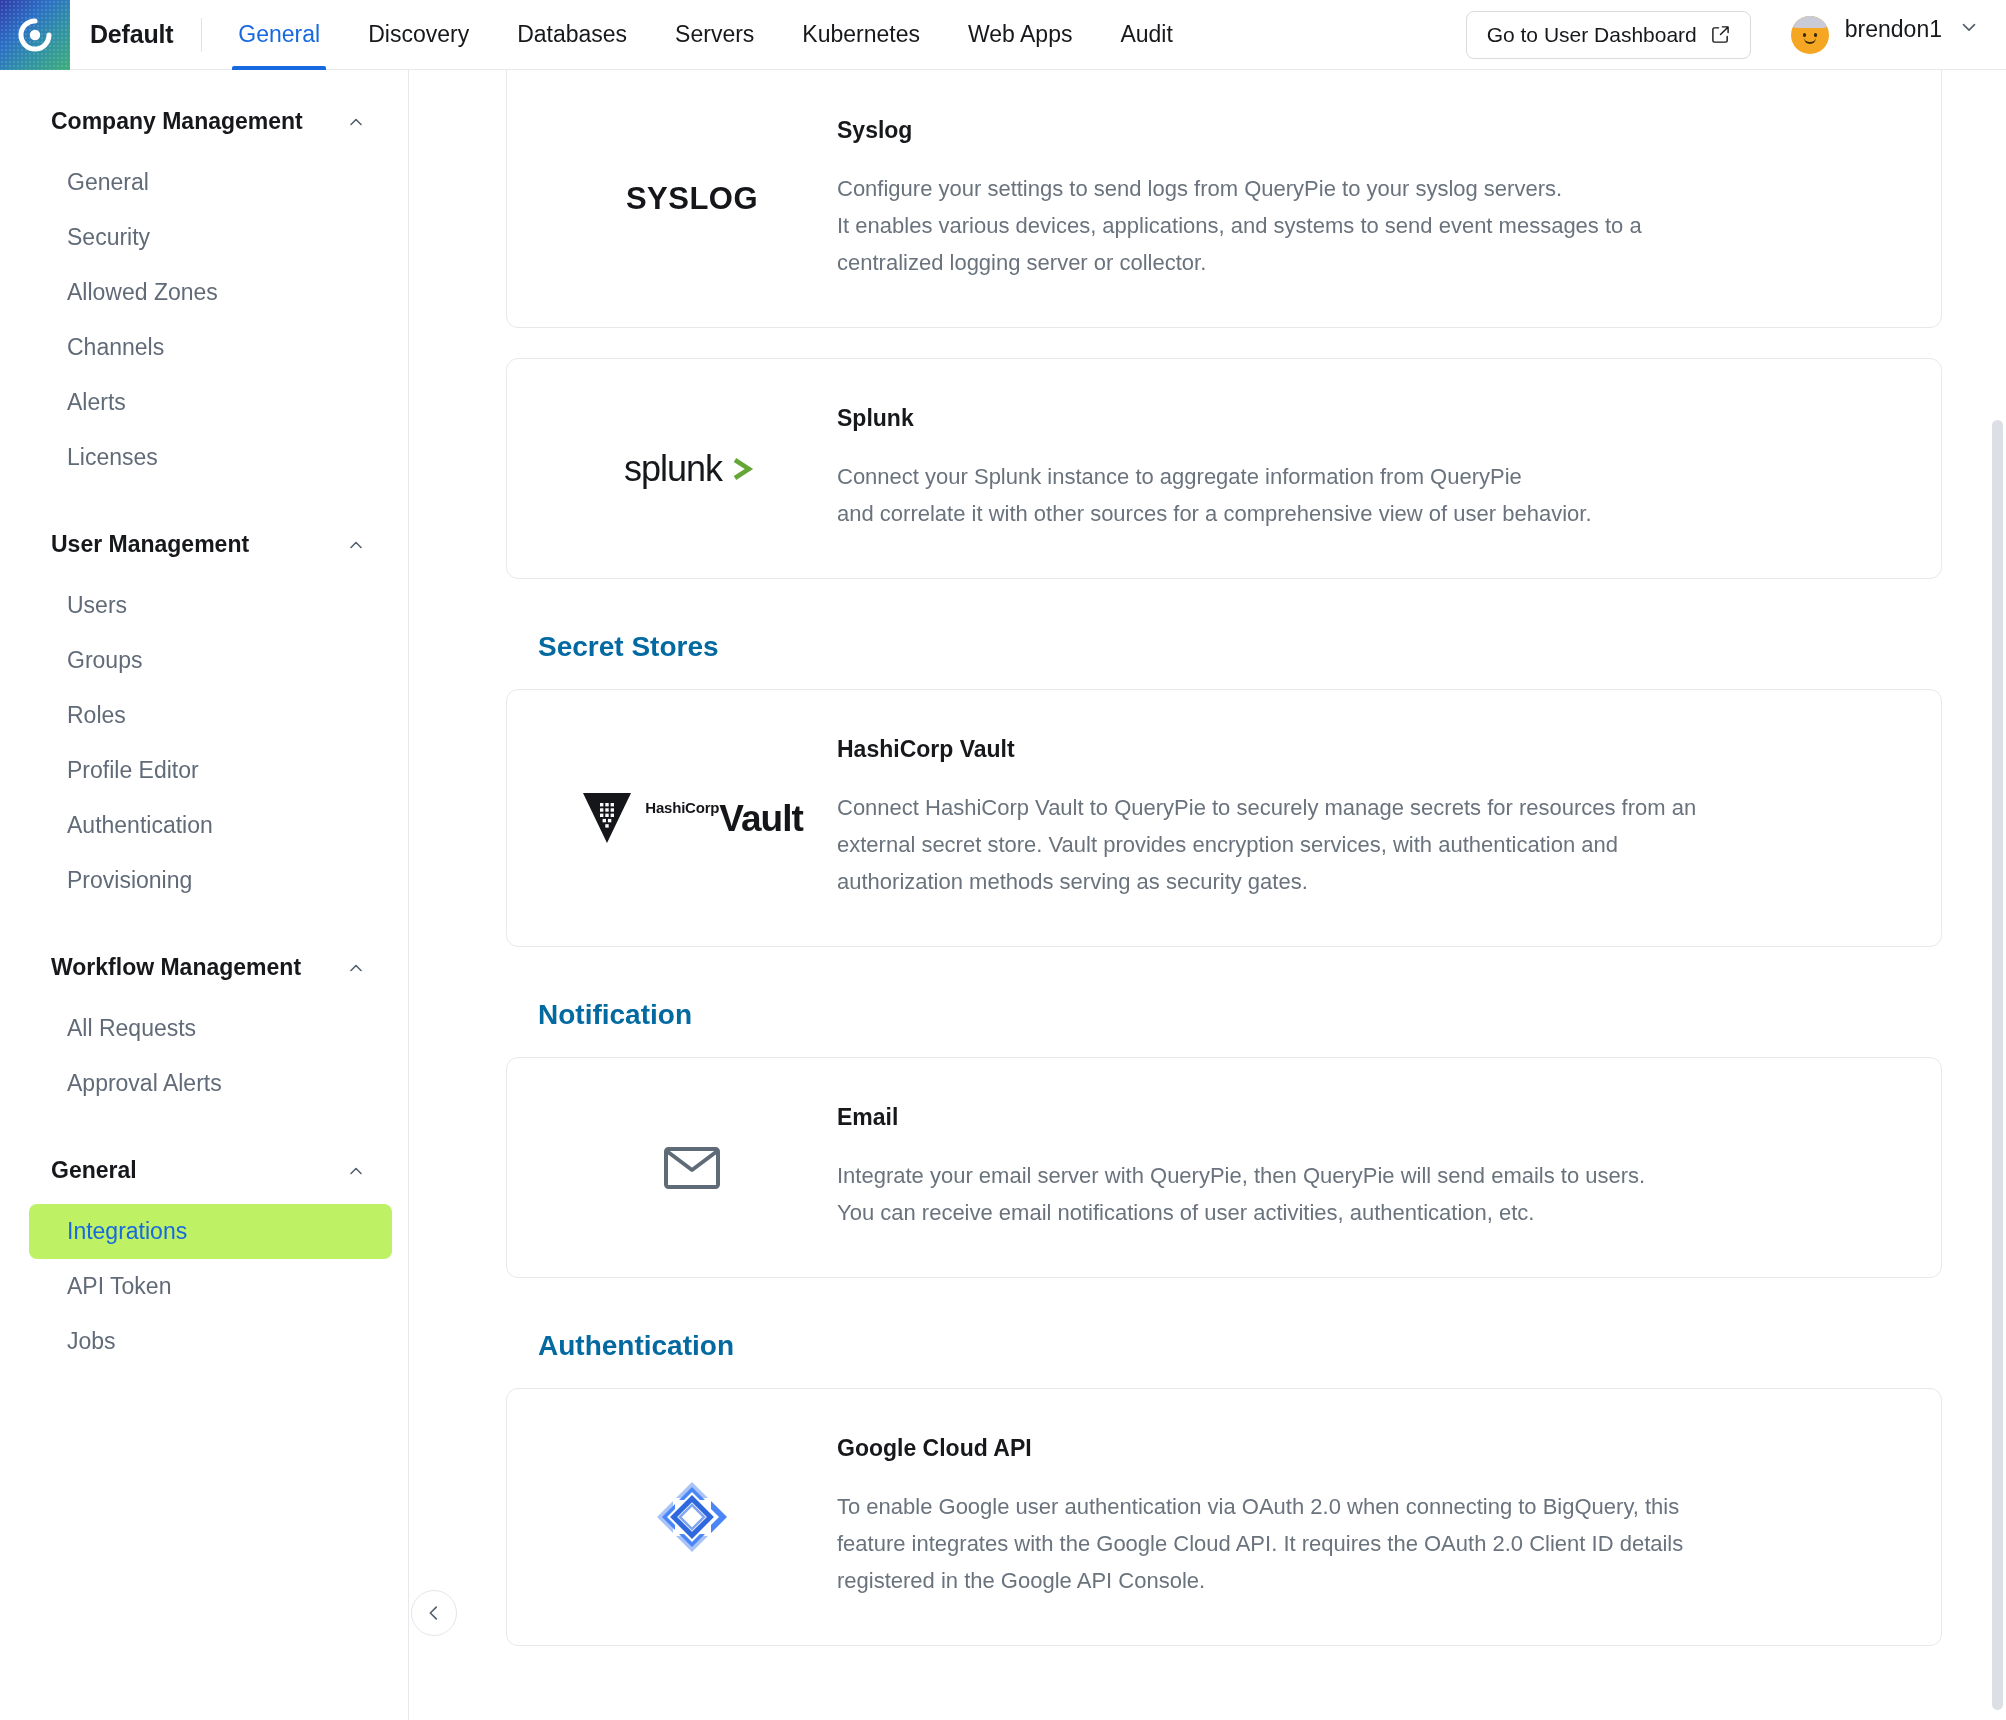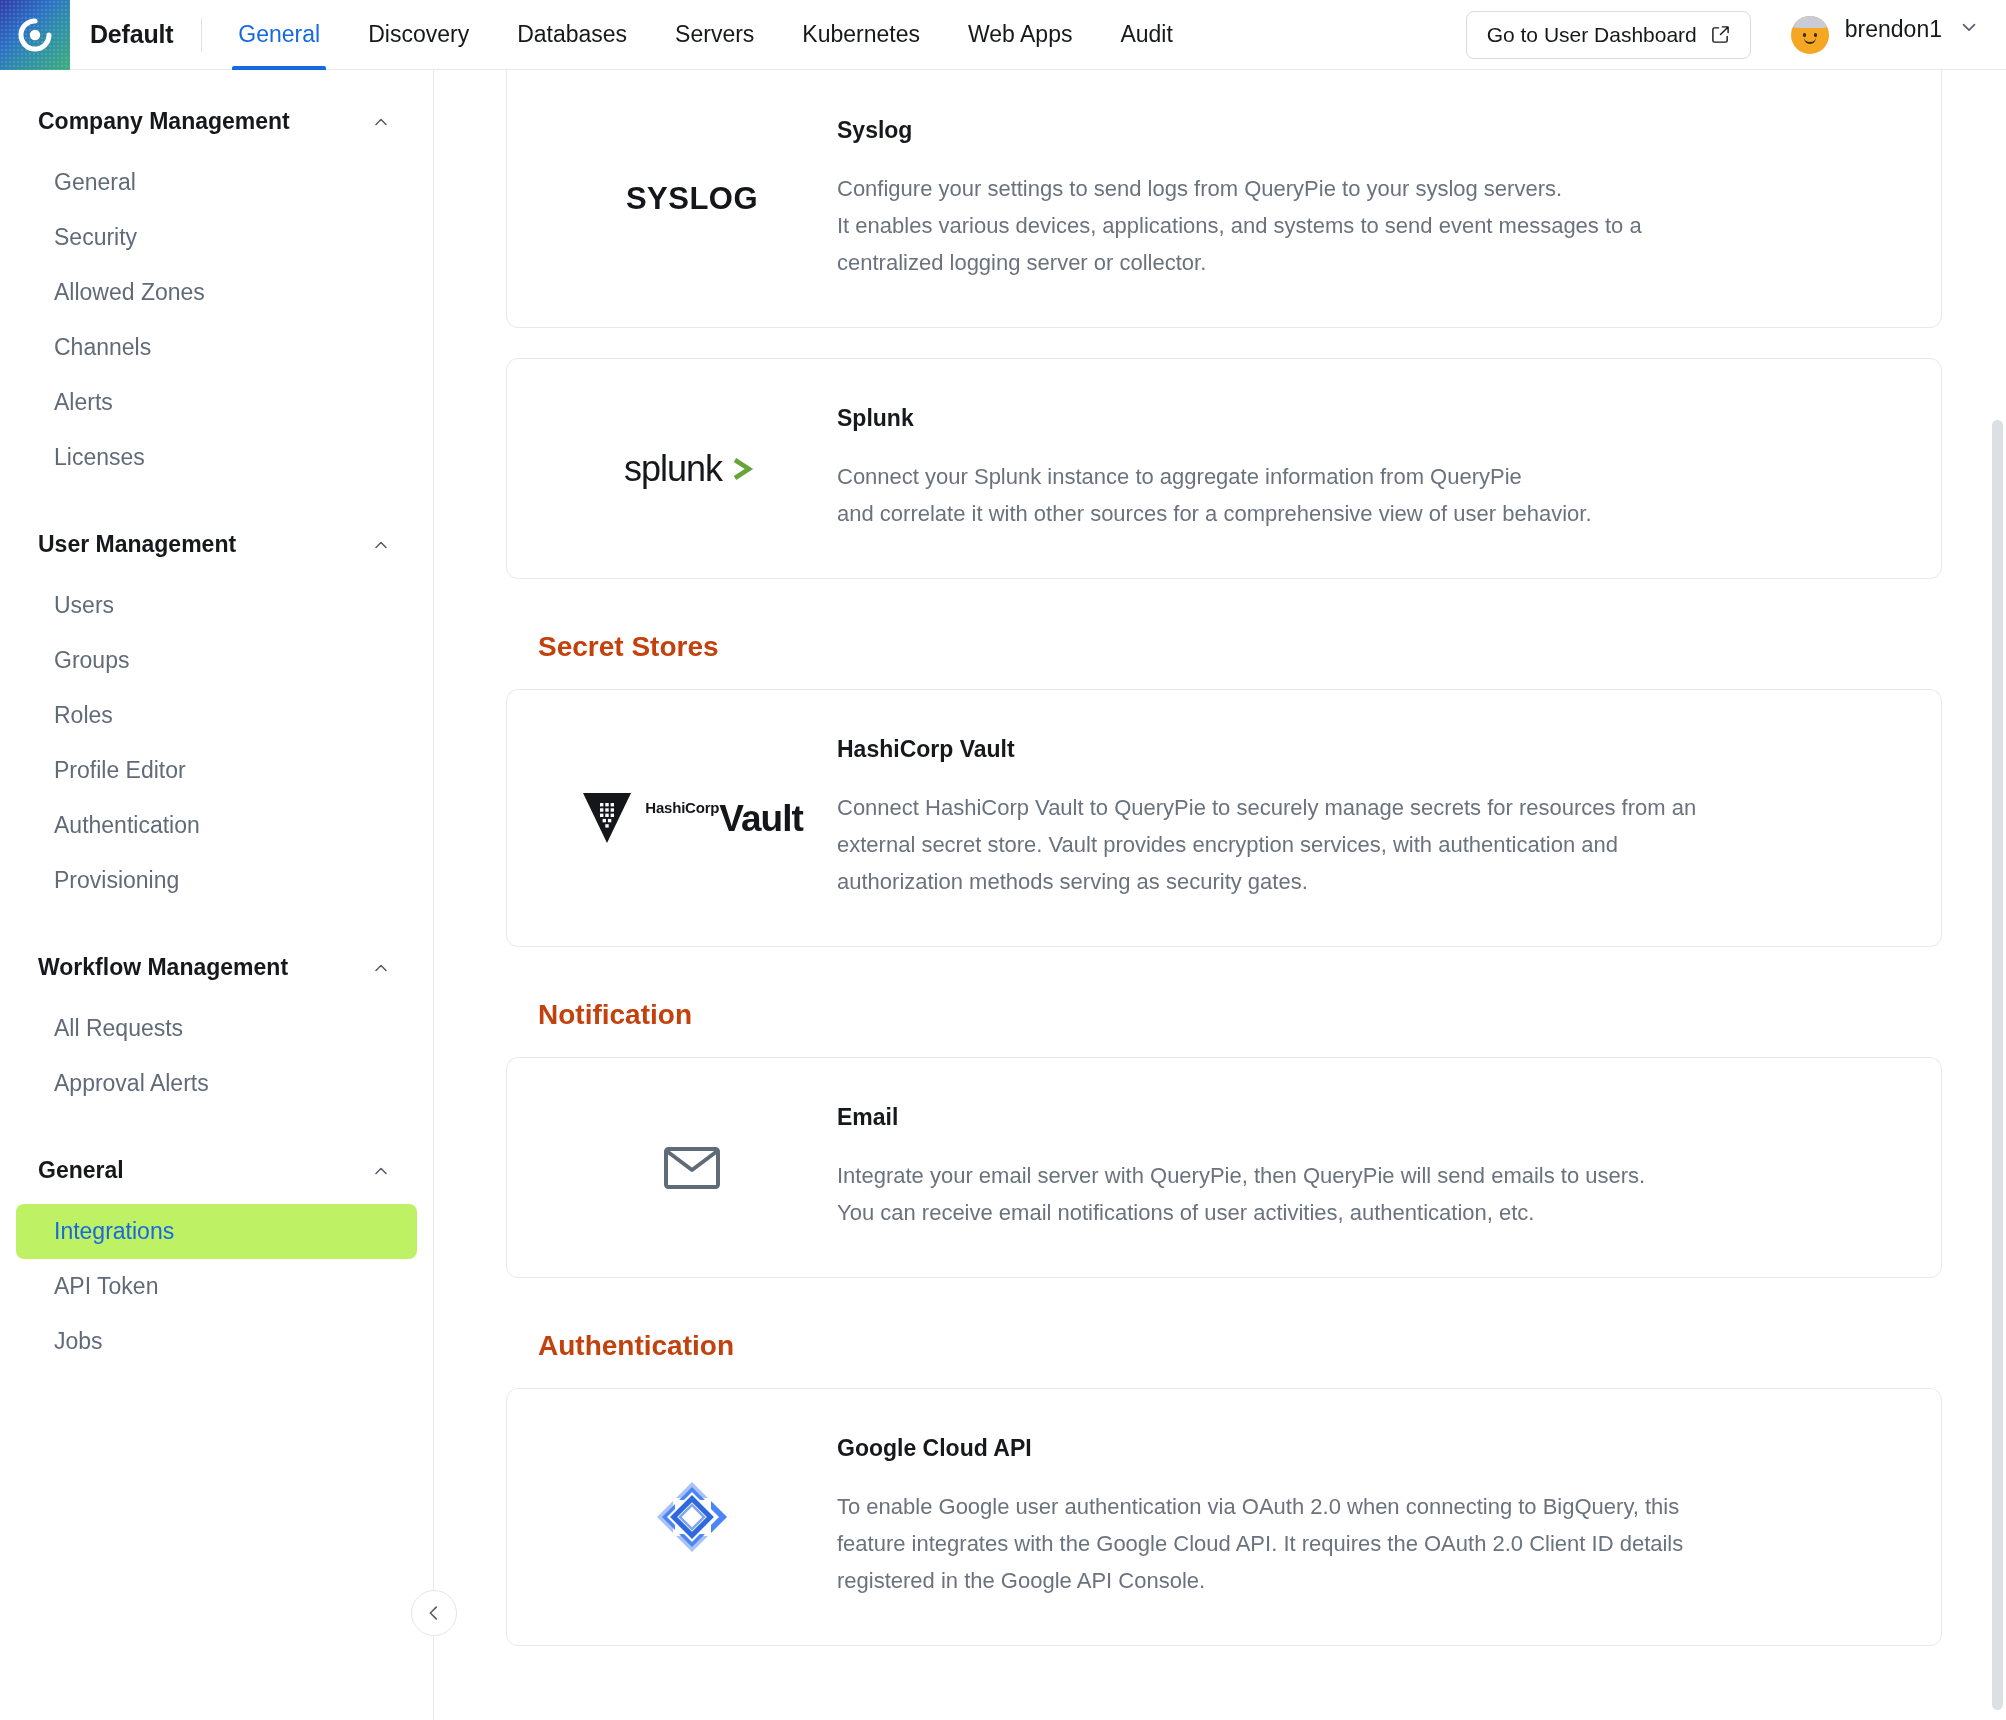--- a/index.html
+++ b/index.html
@@ -72,21 +72,21 @@
   .avatar .eye.l { left: 12px; }
   .avatar .eye.r { left: 23px; }
   .avatar .mouth {
     position: absolute; left: 13px; top: 22px; width: 12px; height: 6px;
     border-bottom: 2px solid #3a2a10; border-radius: 0 0 12px 12px;
   }
   .username { font-size: 23px; color: #16181b; }
 
   
   .sidebar {
-    position: absolute; top: 70px; left: 0; width: 434px; height: 1650px;
+    position: absolute; top: 70px; left: 13px; width: 396px; height: 1650px;
     background: #ffffff; border-right: 1px solid #e6e8eb;
     padding-top: 18px; overflow: hidden;
   }
   .side-group { margin-bottom: 6px; }
   .side-group-header {
     display: flex; align-items: center; justify-content: space-between;
     padding: 20px 42px 20px 38px; cursor: pointer;
   }
   .side-group-title { font-size: 23px; font-weight: 700; color: #16181b; }
   .chev { width: 20px; height: 20px; color: #55606e; }
@@ -105,21 +105,21 @@
     cursor: pointer; z-index: 25;
   }
 
   
   .main {
     position: absolute; top: 70px; left: 434px; width: 1572px; height: 1650px;
     background: #fff; overflow: hidden;
   }
   .content { padding: 0 64px 0 72px; }
   .section-title {
-    font-size: 28px; font-weight: 700; color: #c2410c;
+    font-size: 28px; font-weight: 700; color: #0369a1;
     margin: 52px 0 26px 32px;
   }
   .card {
     border: 1px solid #e6e8eb; border-radius: 12px; background: #fff;
     display: flex; align-items: flex-start;
     padding: 46px 40px; margin-bottom: 30px;
   }
   .card-logo {
     flex: 0 0 290px; display: flex; align-items: center; justify-content: center;
     align-self: center; min-height: 90px;

